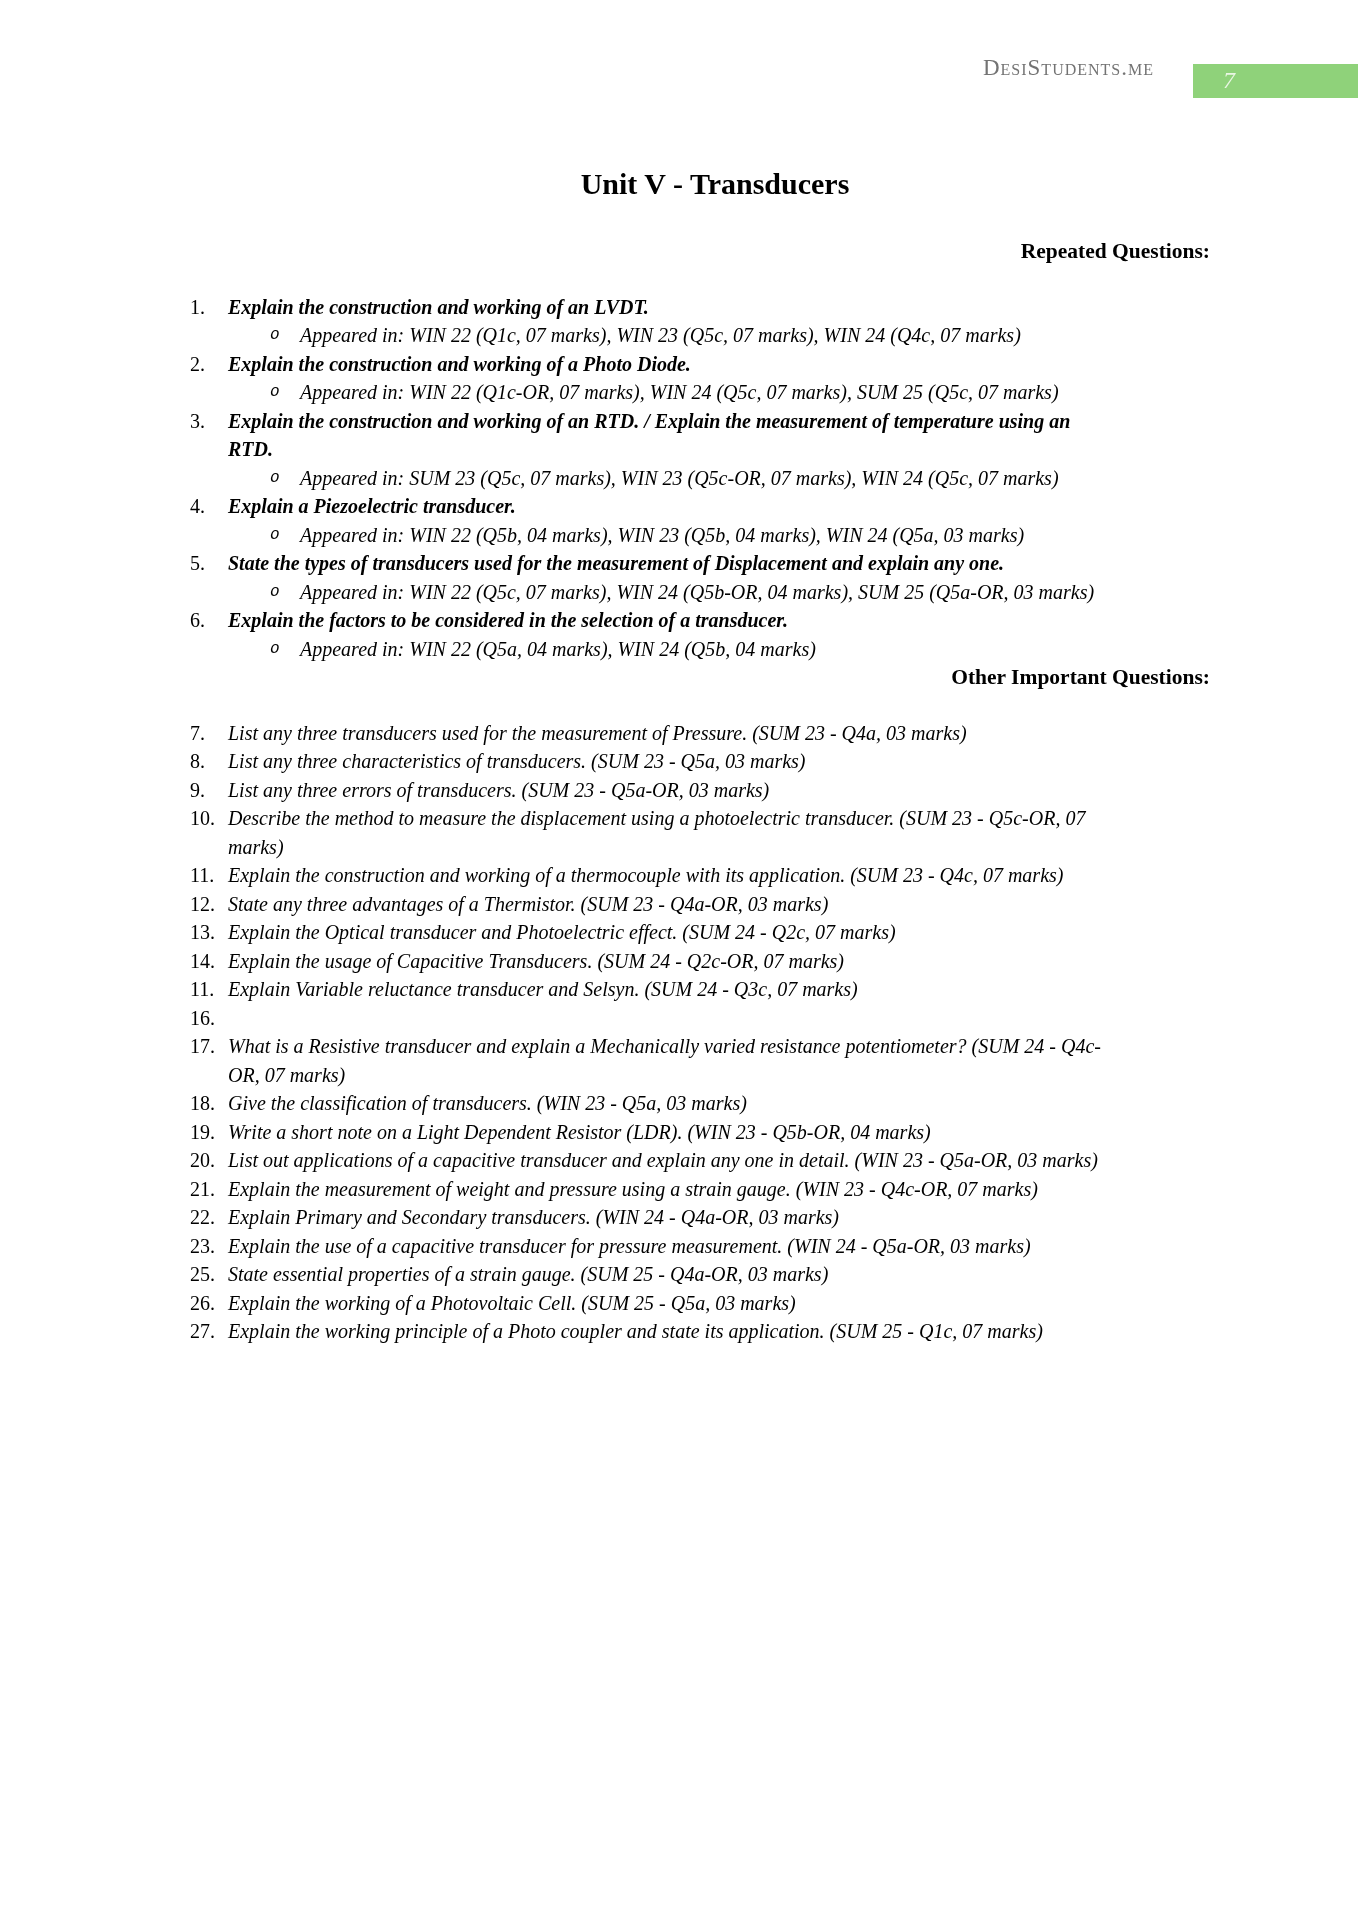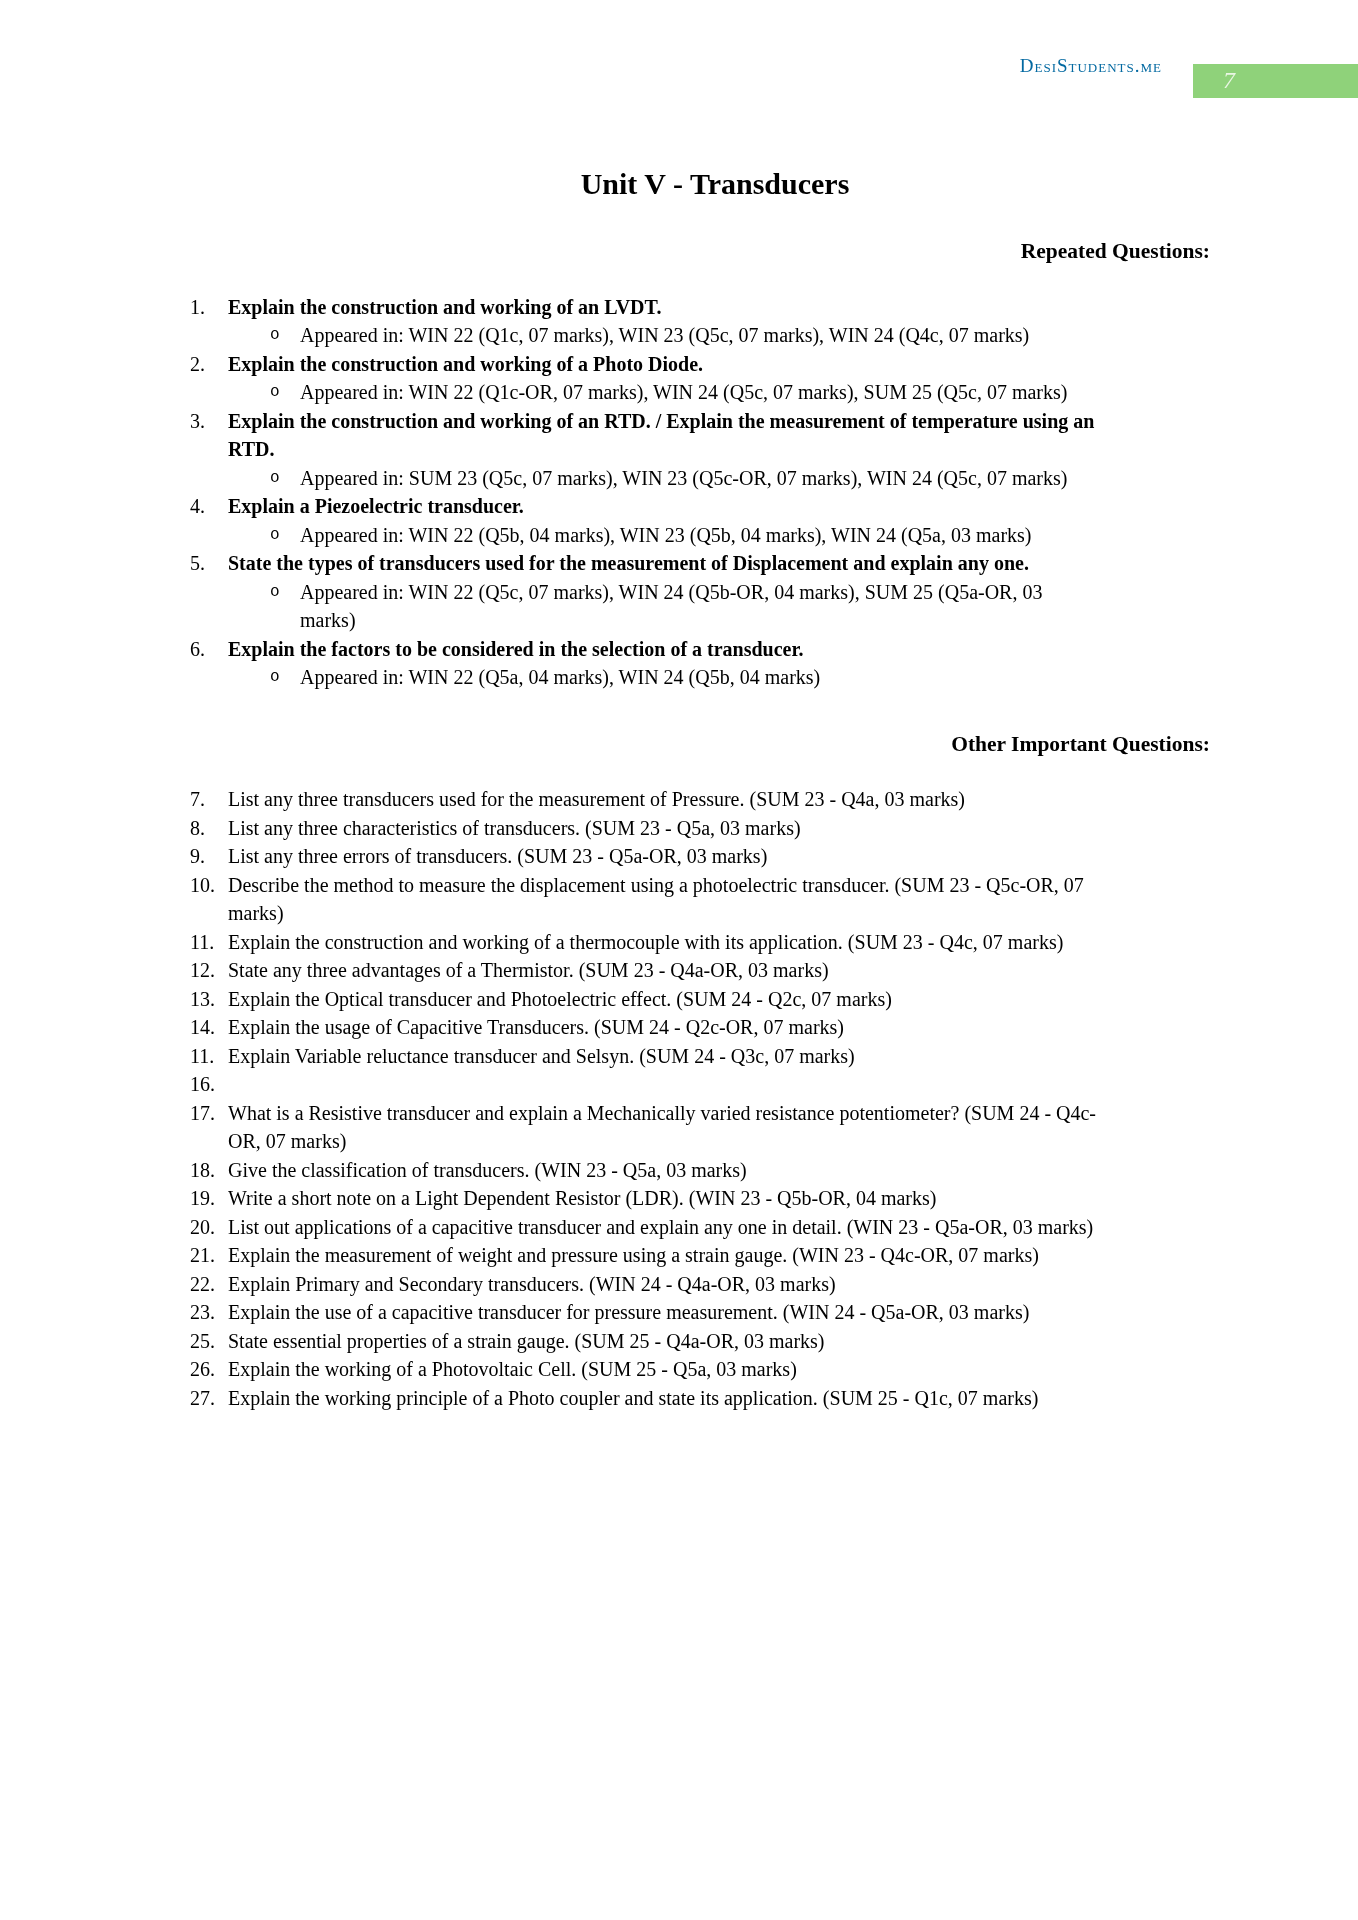--- a/index.html
+++ b/index.html
@@ -5,22 +5,22 @@
   html,body { margin:0; padding:0; background:#ffffff; }
   .page {
     position:relative;
     width:1358px; height:1920px;
     background:#ffffff;
     font-family:"Liberation Serif","DejaVu Serif",serif;
     color:#000000;
     overflow:hidden;
   }
   .site-name {
-    position:absolute; top:55px; right:196px;
-    font-size:19px; color:#0369a1;
+    position:absolute; top:55px; right:204px;
+    font-size:23px; color:#737373;
     font-variant:small-caps; letter-spacing:1px;
   }
   .page-badge {
     position:absolute; left:1193px; top:64px;
     width:165px; height:34px;
     background:#8fd27a;
   }
   .page-badge .pagenum {
     display:block; padding-left:30px;
     font-size:24px; line-height:33px;
@@ -32,27 +32,27 @@
     font-size:30px; font-weight:bold;padding-left:32px;
   }
   .content {
     position:absolute; left:150px; top:237px; width:1060px;
     font-size:20px; line-height:28.5px;
   }
   .section-heading {
     margin:0 0 27px 0;
     font-size:21.5px; font-weight:bold; line-height:28.5px;text-align:right;
   }
-  .section.later .section-heading { margin-top:38px; }
+  .section.later .section-heading { }
   .item { display:flex; align-items:flex-start; }
   .num {
     flex:none; width:78px; padding-left:40px;
     box-sizing:border-box;
   }
-  .body { flex:none; width:880px; }
+  .body { flex:none; width:880px;font-style:italic; }
   .q { font-weight:bold; }
   .sub { display:flex; align-items:flex-start; }
   .marker {
     flex:none; width:30px; margin-left:42px;
     font-family:"Liberation Mono","DejaVu Sans Mono",monospace;
     font-size:16px; line-height:28.5px;
   }
   .sub-text { flex:none; width:795px; }
 </style>
 </head>

